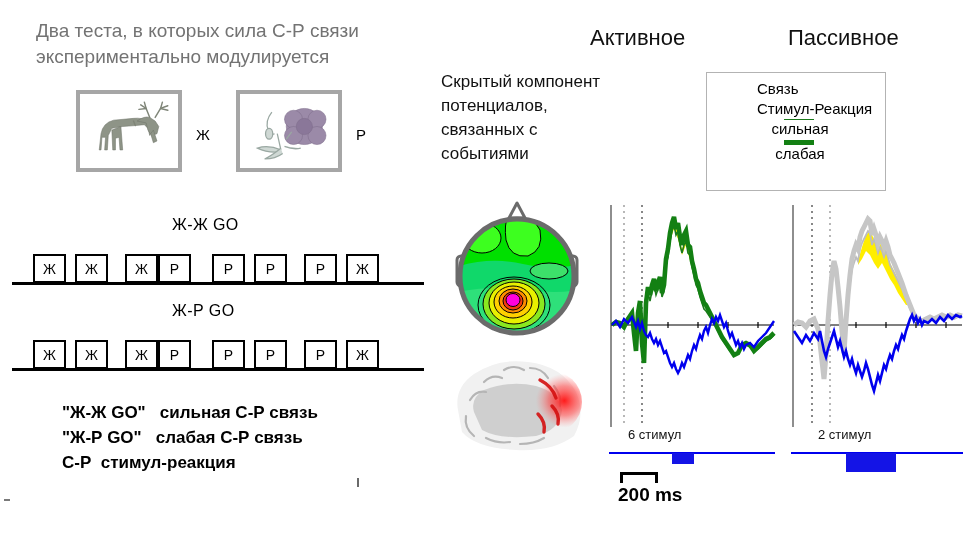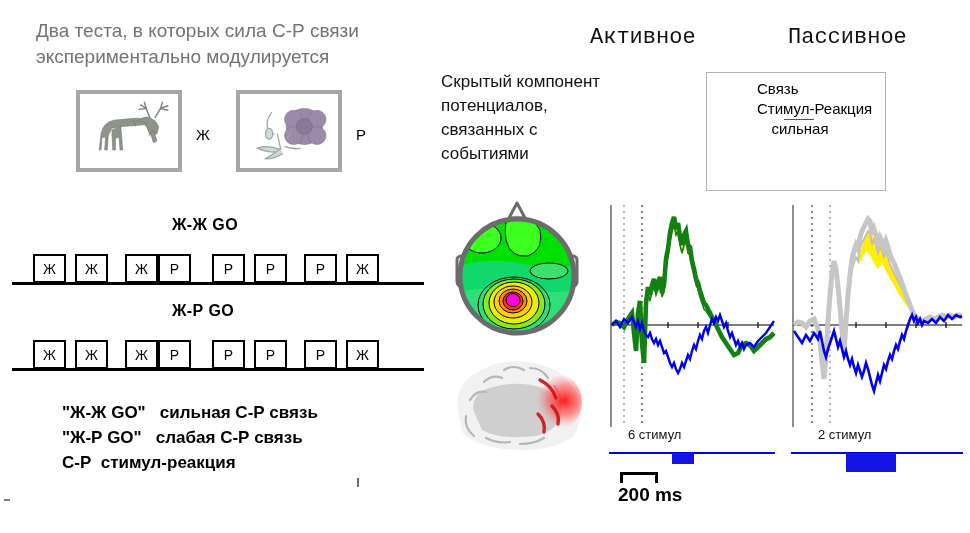--- a/index.html
+++ b/index.html
@@ -10,39 +10,39 @@
   
   #title-left{left:36px;top:18px;width:390px;font-size:19px;line-height:26px;color:#737373;}
 
   .pic-frame{border:4px solid #a6a6a6;background:#fff;box-sizing:border-box;}
   #moose-frame{left:76px;top:90px;width:106px;height:82px;}
   #flower-frame{left:236px;top:90px;width:106px;height:82px;}
   .pic-frame svg{display:block;width:100%;height:100%;}
   #label-moose{left:196px;top:126px;font-size:15px;}
   #label-flower{left:356px;top:126px;font-size:15px;}
 
-  .seq-title{font-size:16px;font-weight:bold;letter-spacing:.4px;}
+  .seq-title{font-size:16px;font-weight:normal;letter-spacing:.4px;}
   #seq1-title{left:172px;top:216px;}
   #seq2-title{left:172px;top:302px;}
 
   .seq-row{height:36px;}
   #seq1{left:12px;top:249px;width:412px;}
   #seq2{left:12px;top:335px;width:412px;}
   .seq-baseline{position:absolute;left:0;bottom:0;width:100%;height:3px;background:#000;}
   .seq-box{position:absolute;bottom:2px;width:33px;height:29px;border:2px solid #000;
            background:#fff;box-sizing:border-box;display:flex;align-items:center;
            justify-content:center;font-size:14px;line-height:1;}
 
   #summary{left:62px;top:400px;font-size:17px;font-weight:bold;line-height:25px;
            white-space:pre;}
   #artifact-dot{left:357px;top:478px;width:2px;height:9px;background:#6a6a6a;}
   #artifact-dash{left:4px;top:499px;width:6px;height:2px;background:#7a7a7a;}
 
   
-  .col-head{font-size:22px;color:#111;font-family:Liberation Mono, monospace;}
+  .col-head{font-size:22px;color:#111;}
   #head-active{left:590px;top:25px;}
   #head-passive{left:788px;top:25px;}
 
   #caption-erp{left:441px;top:70px;width:175px;font-size:17px;line-height:24px;color:#111;}
 
   #legend{left:706px;top:72px;width:180px;height:119px;border:1px solid #b3b3b3;
           background:#fff;box-sizing:border-box;padding:6px 0 0 8px;}
   .legend-title{font-size:15px;line-height:20px;margin-left:42px;}
   .legend-row{display:flex;align-items:center;height:21px;flex-direction:column;}
   .legend-swatch{width:30px;margin-right:9px;margin-left:6px;}
@@ -164,20 +164,24 @@
 связанных с
 событиями</div>
 
 <div class="abs" id="legend">
   <div class="legend-title">Связь</div>
   <div class="legend-title">Стимул-Реакция</div>
   <div id="legend-entries">
       <div class="legend-row">
         <span class="legend-swatch" style="border-top: 1.5px solid rgb(27, 122, 27); height: 0px;"></span>
         <span class="legend-label">сильная</span>
+      </div>
+      <div class="legend-row">
+        <span class="legend-swatch" style="border-top: 5px solid rgb(19, 128, 19); height: 0px;"></span>
+        <span class="legend-label">слабая</span>
       </div>
     </div>
 </div>
 
 <div class="abs" id="topo">
   <svg viewBox="0 0 138 148">
     <path d="M69 5 L61 20 L77 20 Z" fill="#fff" stroke="#6b6b6b" stroke-width="3" stroke-linejoin="round"></path>
     <rect x="9" y="58" width="12" height="30" rx="4" fill="#fff" stroke="#6b6b6b" stroke-width="3"></rect>
     <rect x="117" y="58" width="12" height="30" rx="4" fill="#fff" stroke="#6b6b6b" stroke-width="3"></rect>
     <clipPath id="headclip">

